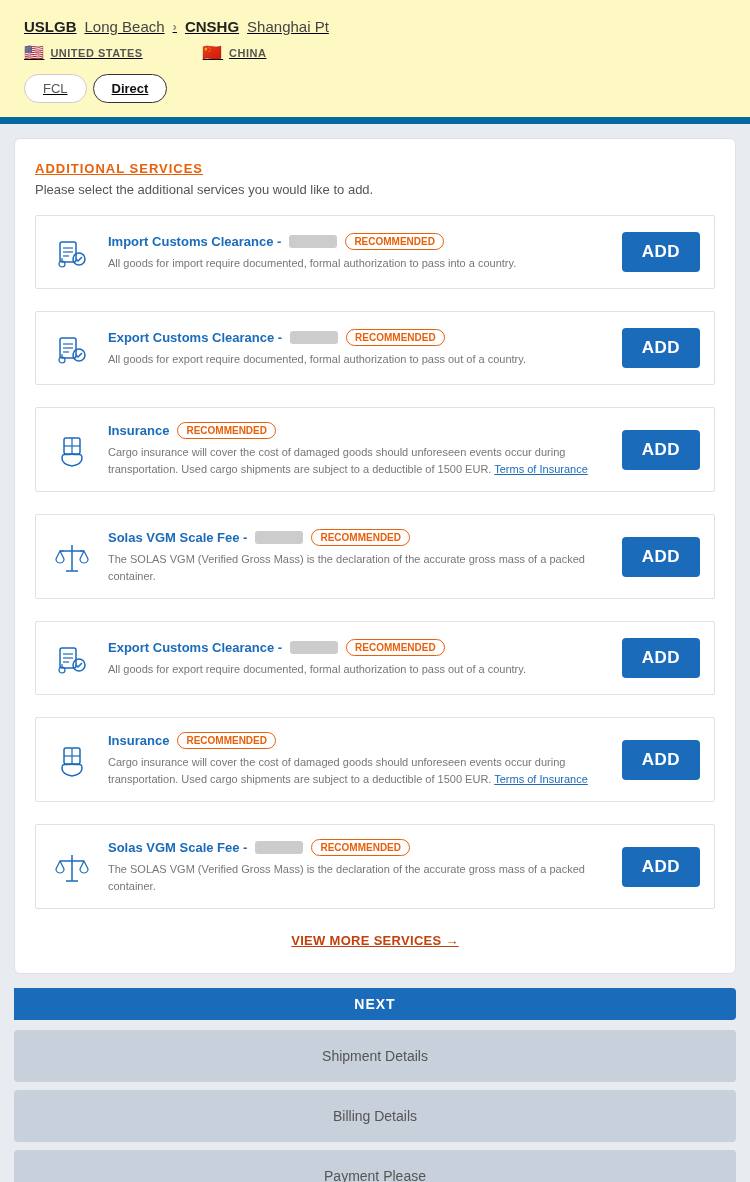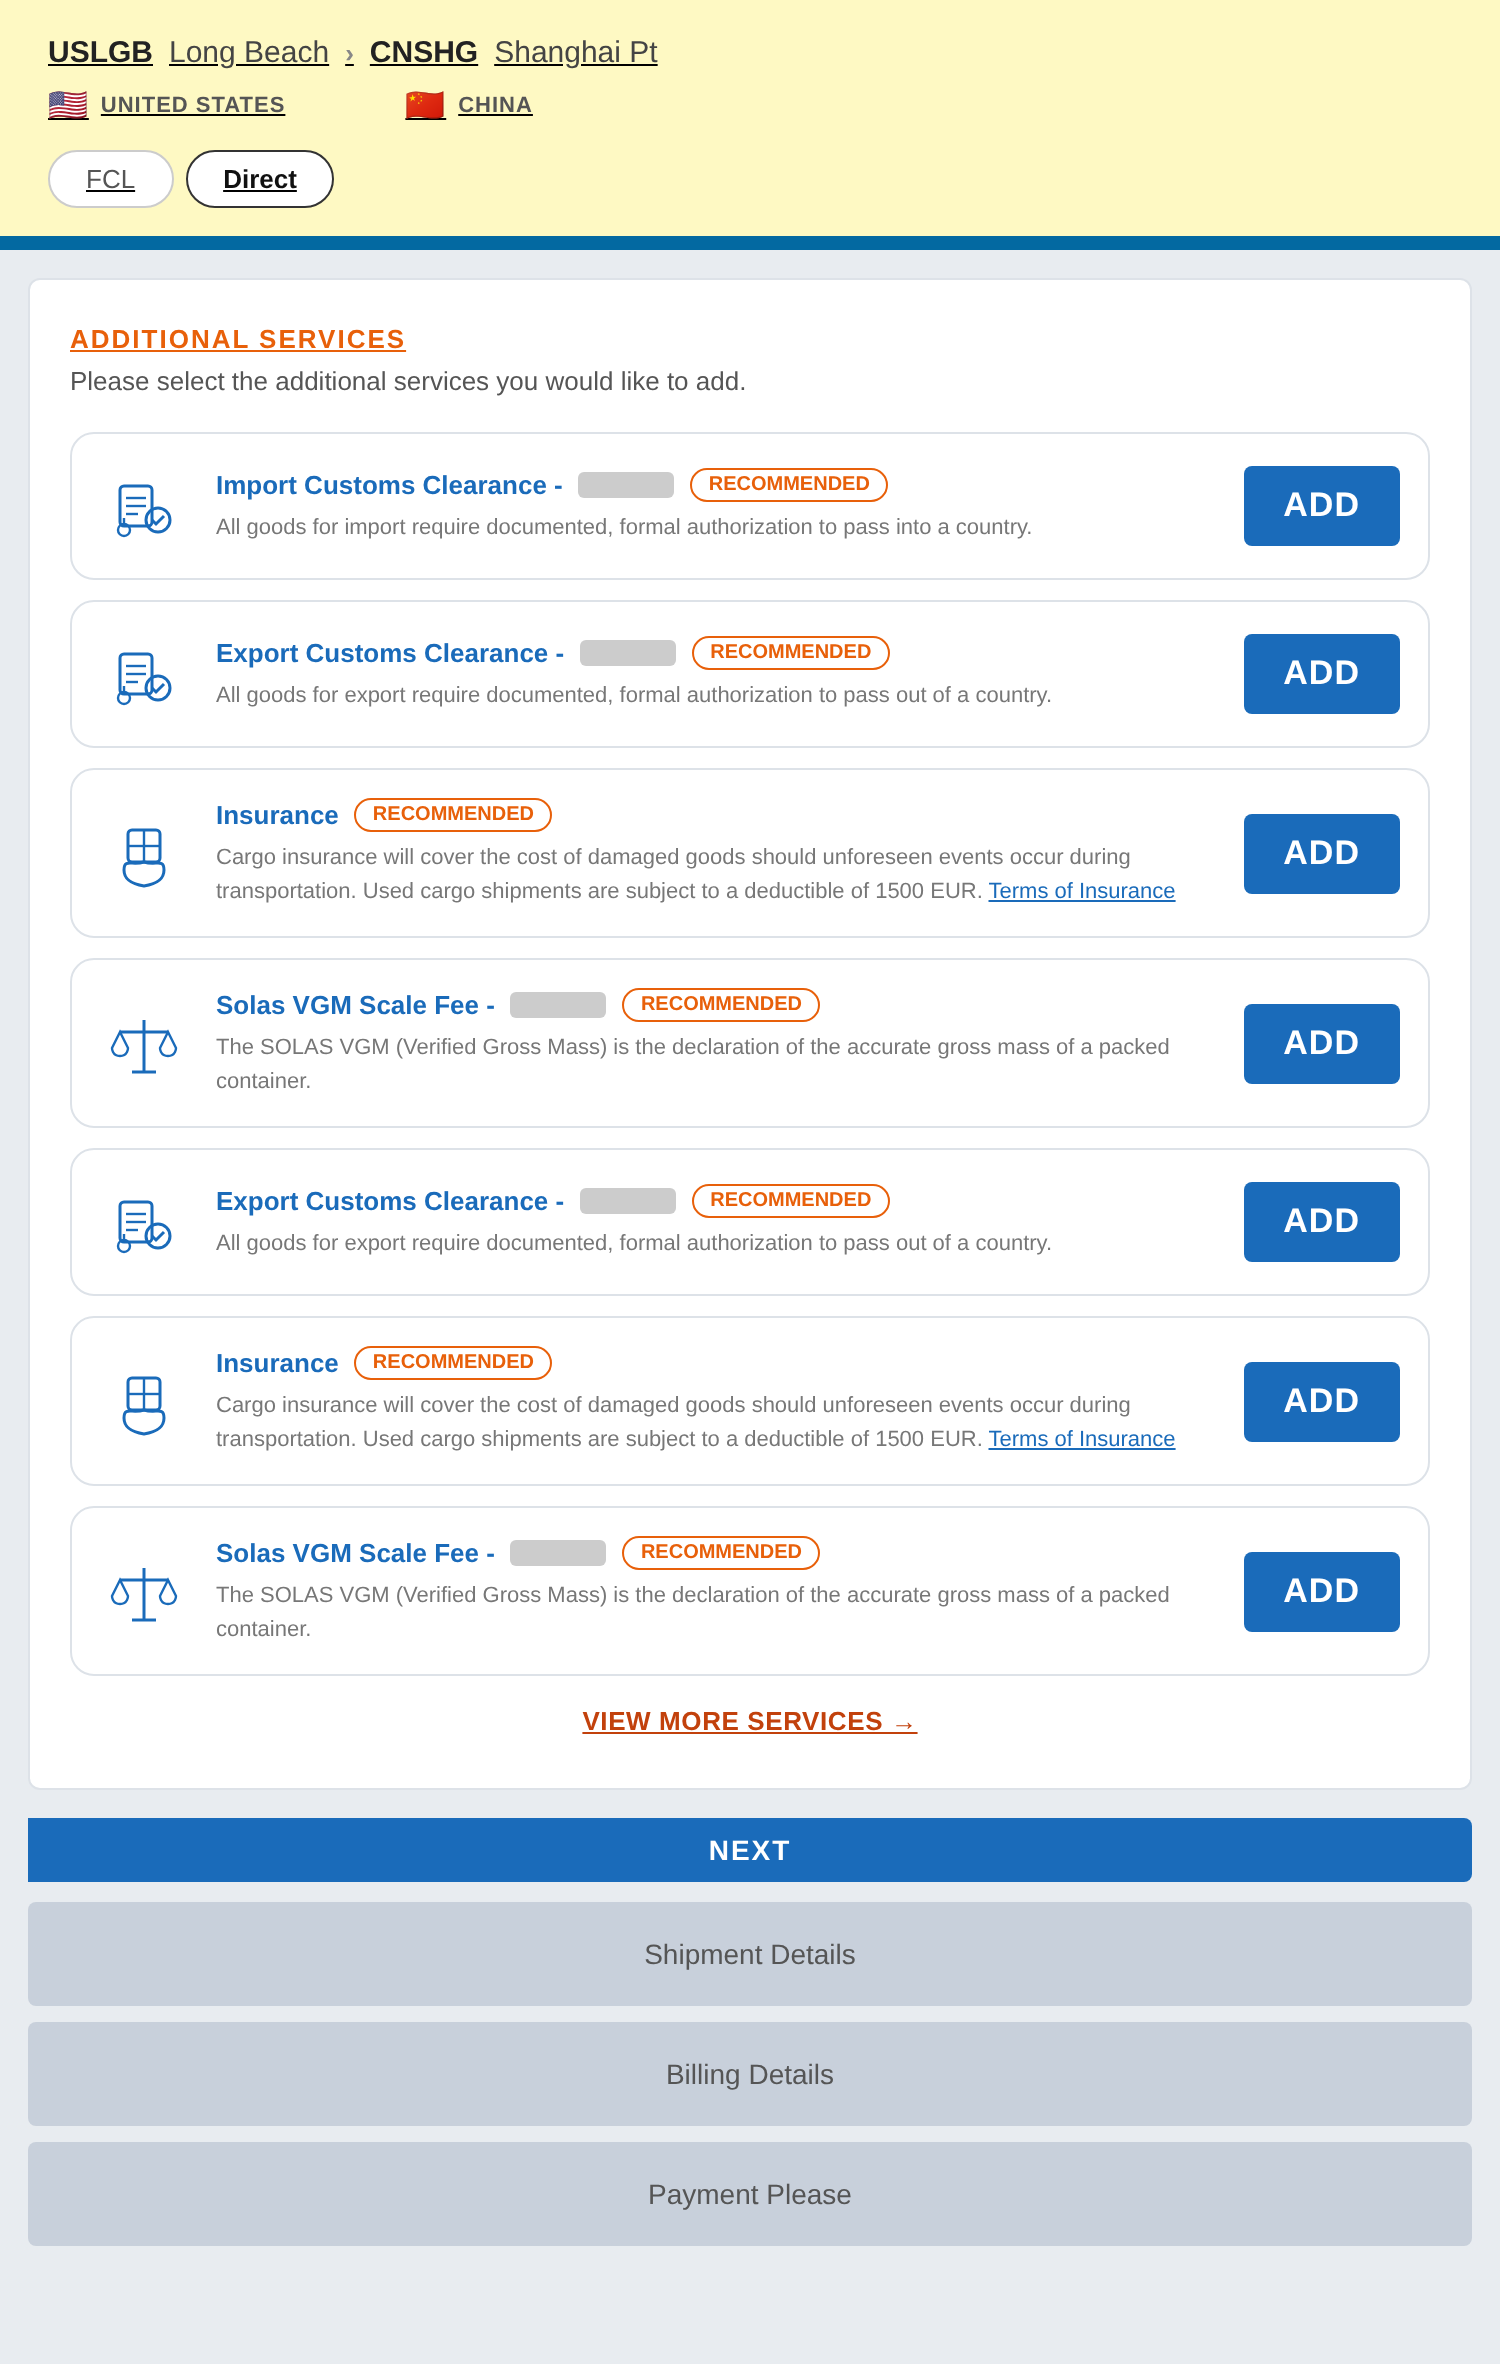--- a/index.html
+++ b/index.html
@@ -80,23 +80,23 @@
     }
     .section-subtitle {
       font-size: 13px;
       color: #555;
       margin-bottom: 18px;
     }
     .service-card {
       display: flex;
       align-items: center;
       border: 1px solid #dde2e8;
-      border-radius: 12px;
+      border-radius: 2px;
       padding: 14px 14px;
-      margin-bottom: 10px;
+      margin-bottom: 22px;
       gap: 14px;
     }
     .service-icon {
       flex-shrink: 0;
       width: 44px;
       height: 44px;
       display: flex;
       align-items: center;
       justify-content: center;
     }

